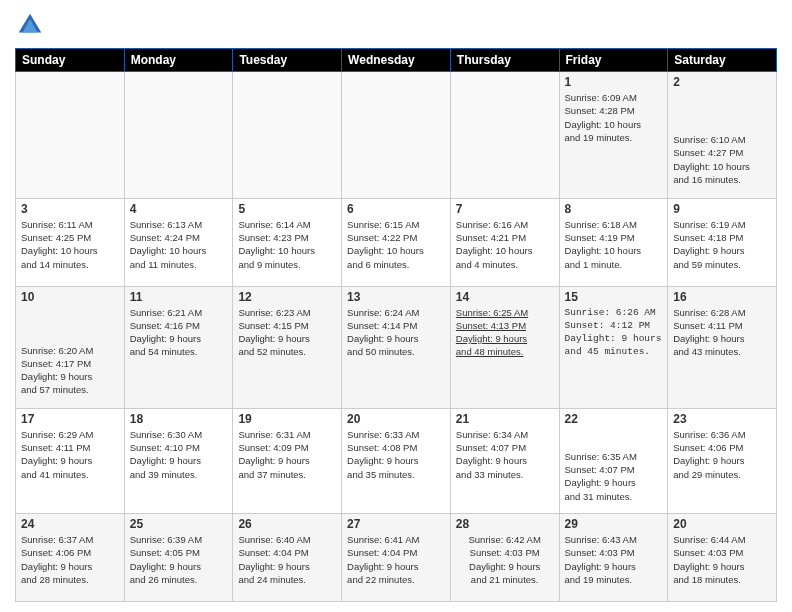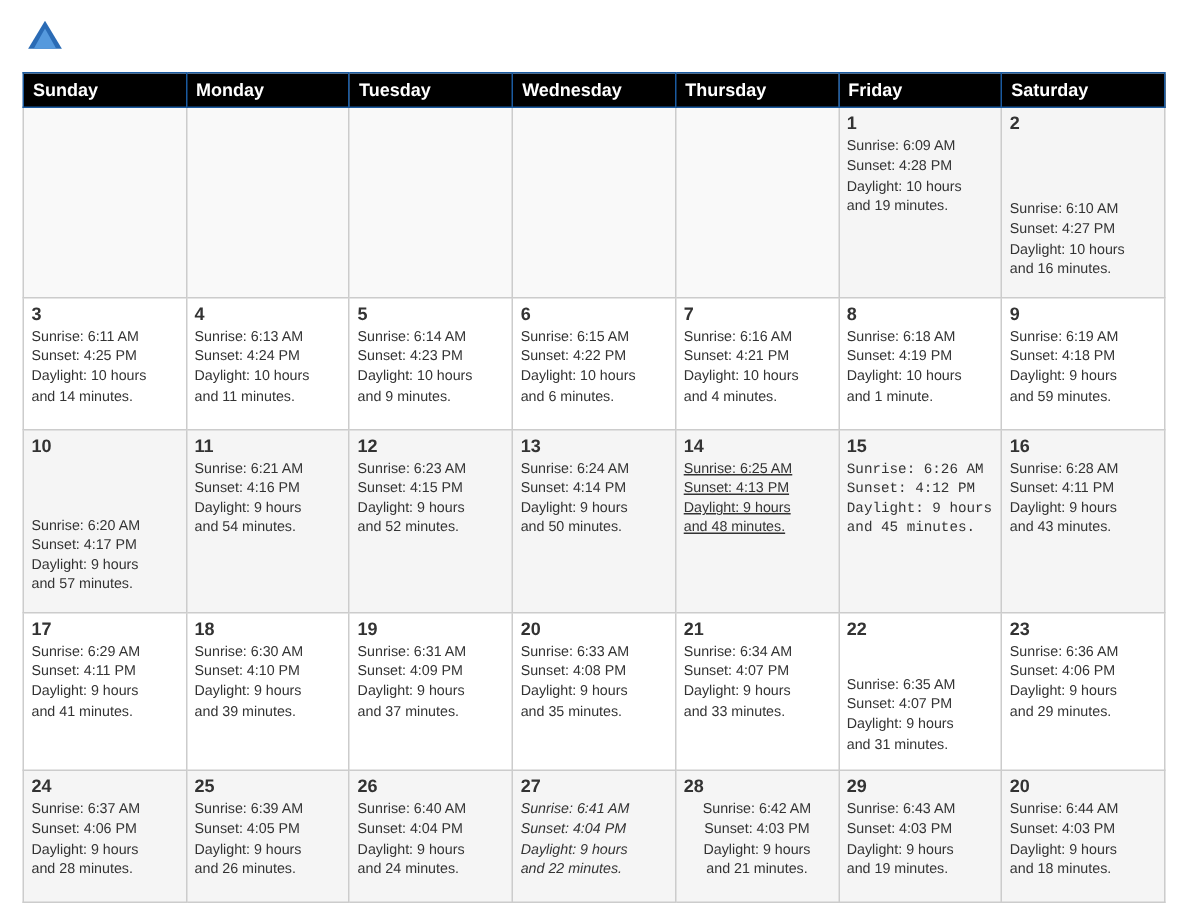--- a/index.html
+++ b/index.html
@@ -330,21 +330,21 @@
           </td>
           <td>
             <span class="day-num">26</span>
             <div class="day-info" style="white-space: pre-line;">Sunrise: 6:40 AM
 Sunset: 4:04 PM
 Daylight: 9 hours
 and 24 minutes.</div>
           </td>
           <td>
             <span class="day-num">27</span>
-            <div class="day-info" style="white-space: pre-line; font-style: italic;">Sunrise: 6:41 AM
+            <div class="day-info" style="white-space: pre-line;">Sunrise: 6:41 AM
 Sunset: 4:04 PM
 Daylight: 9 hours
 and 22 minutes.</div>
           </td>
           <td>
             <span class="day-num">28</span>
             <div class="day-info" style="white-space: pre-line; text-align: center;">Sunrise: 6:42 AM
 Sunset: 4:03 PM
 Daylight: 9 hours
 and 21 minutes.</div>

